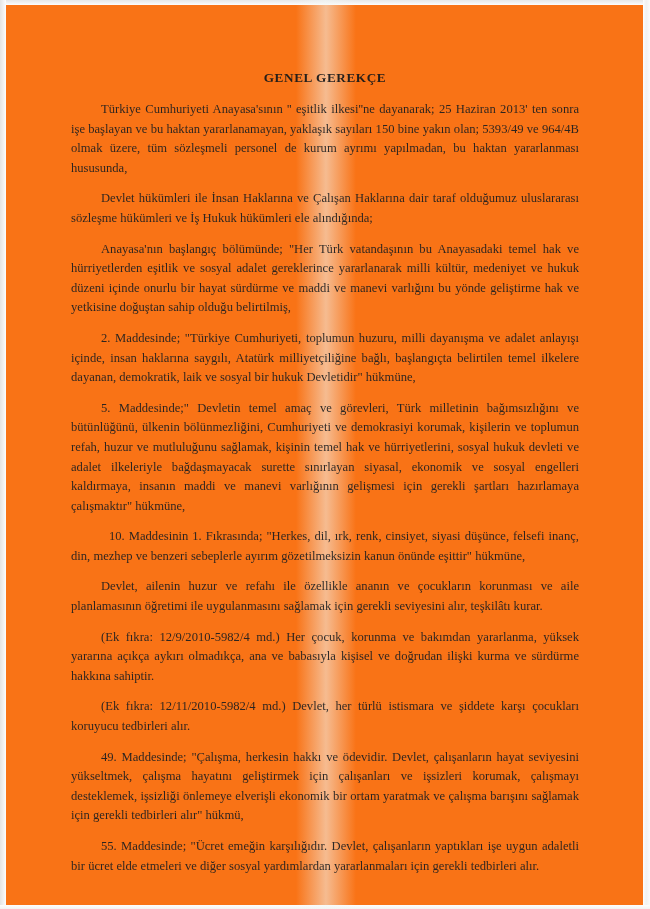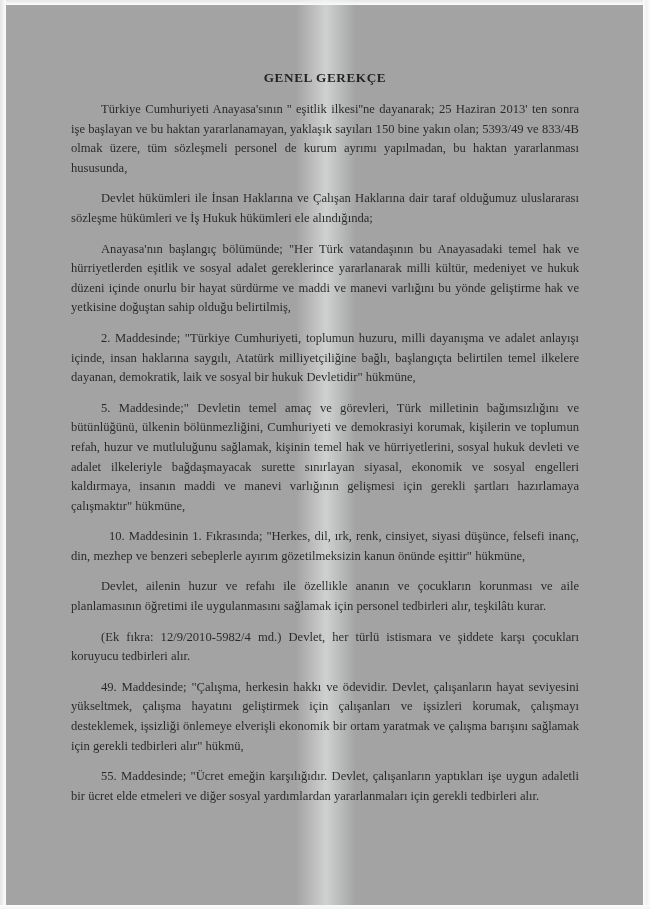--- a/index.html
+++ b/index.html
@@ -13,21 +13,21 @@
     height: 909px;
     overflow: hidden;
     font-family: "Liberation Serif", "DejaVu Serif", serif;
   }
 
   
   #page-sheet {
     position: relative;
     width: 650px;
     height: 909px;
-    background: #a3a3a3;
+    background: #f97316;
     box-sizing: border-box;
   }
 
   
   .scan-edge-top {
     position: absolute;
     top: 0; left: 0;
     width: 650px;
     height: 5px;
     background: linear-gradient(to bottom, #e6e6e6 0%, #efefef 45%, #fdfdfd 100%);
@@ -108,25 +108,26 @@
   <div class="scan-edge-top"></div>
   <div class="scan-edge-left"></div>
   <div class="scan-edge-right"></div>
   <div class="scan-edge-bottom"></div>
   <div class="scan-fold"></div>
 
   <div id="doc-body">
 
     <h1 id="doc-title">GENEL GEREKÇE</h1>
 
-    <p class="para">Türkiye Cumhuriyeti Anayasa'sının '' eşitlik ilkesi''ne dayanarak; 25 Haziran 2013' ten sonra işe başlayan ve bu haktan yararlanamayan, yaklaşık sayıları 150 bine yakın olan; 5393/49 ve 833/4B olmak üzere, tüm sözleşmeli personel de kurum ayrımı yapılmadan, bu haktan yararlanması hususunda,</p>
+    <p class="para">Türkiye Cumhuriyeti Anayasa'sının '' eşitlik ilkesi''ne dayanarak; 25 Haziran 2013' ten sonra işe başlayan ve bu haktan yararlanamayan, yaklaşık sayıları 150 bine yakın olan; 5393/49 ve 964/4B olmak üzere, tüm sözleşmeli personel de kurum ayrımı yapılmadan, bu haktan yararlanması hususunda,</p>
     <p class="para">Devlet hükümleri ile İnsan Haklarına ve Çalışan Haklarına dair taraf olduğumuz uluslararası sözleşme hükümleri ve İş Hukuk hükümleri ele alındığında;</p>
     <p class="para">Anayasa'nın başlangıç bölümünde; "Her Türk vatandaşının bu Anayasadaki temel hak ve hürriyetlerden eşitlik ve sosyal adalet gereklerince yararlanarak milli kültür, medeniyet ve hukuk düzeni içinde onurlu bir hayat sürdürme ve maddi ve manevi varlığını bu yönde geliştirme hak ve yetkisine doğuştan sahip olduğu belirtilmiş,</p>
     <p class="para">2. Maddesinde; "Türkiye Cumhuriyeti, toplumun huzuru, milli dayanışma ve adalet anlayışı içinde, insan haklarına saygılı, Atatürk milliyetçiliğine bağlı, başlangıçta belirtilen temel ilkelere dayanan, demokratik, laik ve sosyal bir hukuk Devletidir" hükmüne,</p>
     <p class="para">5. Maddesinde;" Devletin temel amaç ve görevleri, Türk milletinin bağımsızlığını ve bütünlüğünü, ülkenin bölünmezliğini, Cumhuriyeti ve demokrasiyi korumak, kişilerin ve toplumun refah, huzur ve mutluluğunu sağlamak, kişinin temel hak ve hürriyetlerini, sosyal hukuk devleti ve adalet ilkeleriyle bağdaşmayacak surette sınırlayan siyasal, ekonomik ve sosyal engelleri kaldırmaya, insanın maddi ve manevi varlığının gelişmesi için gerekli şartları hazırlamaya çalışmaktır" hükmüne,</p>
     <p class="para indent-wide">10. Maddesinin 1. Fıkrasında; "Herkes, dil, ırk, renk, cinsiyet, siyasi düşünce, felsefi inanç, din, mezhep ve benzeri sebeplerle ayırım gözetilmeksizin kanun önünde eşittir" hükmüne,</p>
-    <p class="para">Devlet, ailenin huzur ve refahı ile özellikle ananın ve çocukların korunması ve aile planlamasının öğretimi ile uygulanmasını sağlamak için personel tedbirleri alır, teşkilâtı kurar.</p>
-    <p class="para">(Ek fıkra: 12/9/2010-5982/4 md.) Devlet, her türlü istismara ve şiddete karşı çocukları koruyucu tedbirleri alır.</p>
+    <p class="para">Devlet, ailenin huzur ve refahı ile özellikle ananın ve çocukların korunması ve aile planlamasının öğretimi ile uygulanmasını sağlamak için gerekli seviyesini alır, teşkilâtı kurar.</p>
+    <p class="para">(Ek fıkra: 12/9/2010-5982/4 md.) Her çocuk, korunma ve bakımdan yararlanma, yüksek yararına açıkça aykırı olmadıkça, ana ve babasıyla kişisel ve doğrudan ilişki kurma ve sürdürme hakkına sahiptir.</p>
+    <p class="para">(Ek fıkra: 12/11/2010-5982/4 md.) Devlet, her türlü istismara ve şiddete karşı çocukları koruyucu tedbirleri alır.</p>
     <p class="para">49. Maddesinde; "Çalışma, herkesin hakkı ve ödevidir. Devlet, çalışanların hayat seviyesini yükseltmek, çalışma hayatını geliştirmek için çalışanları ve işsizleri korumak, çalışmayı desteklemek, işsizliği önlemeye elverişli ekonomik bir ortam yaratmak ve çalışma barışını sağlamak için gerekli tedbirleri alır" hükmü,</p>
     <p class="para">55. Maddesinde; "Ücret emeğin karşılığıdır. Devlet, çalışanların yaptıkları işe uygun adaletli bir ücret elde etmeleri ve diğer sosyal yardımlardan yararlanmaları için gerekli tedbirleri alır.</p>
 
   </div>
 </div>
 
 </body></html>

